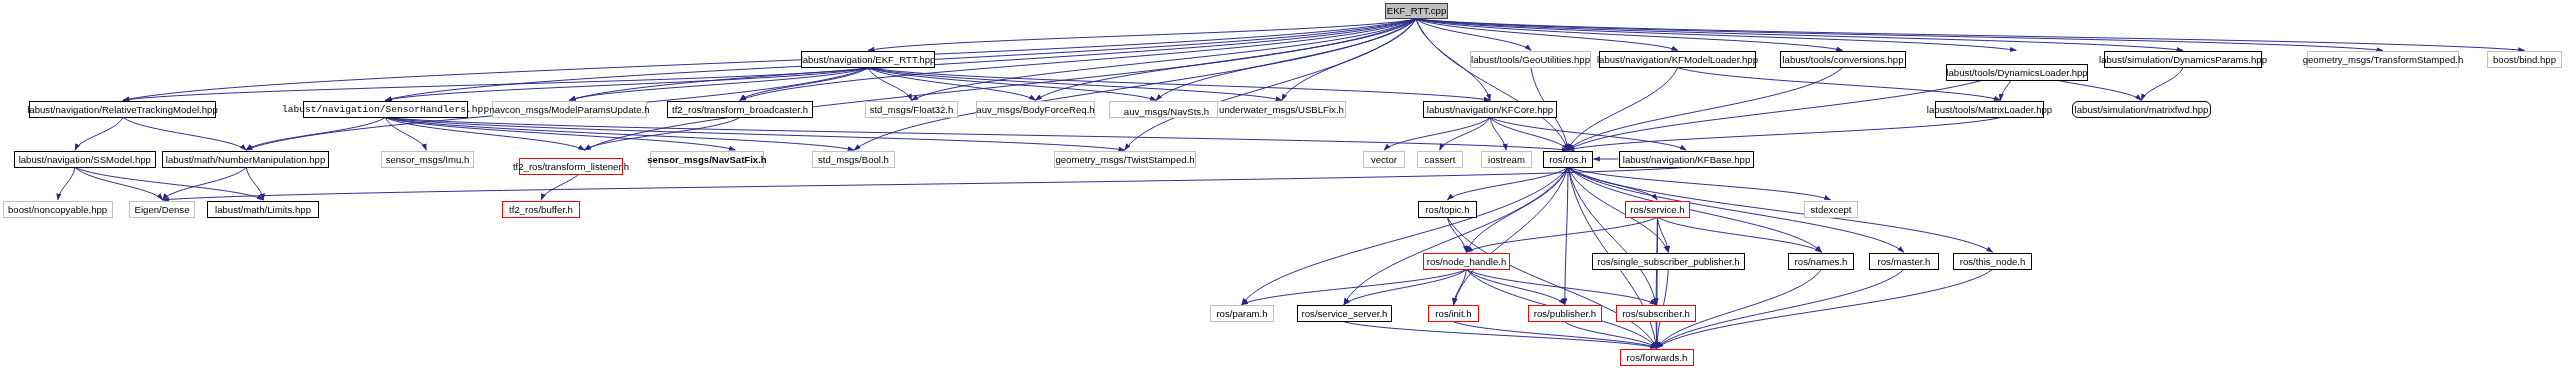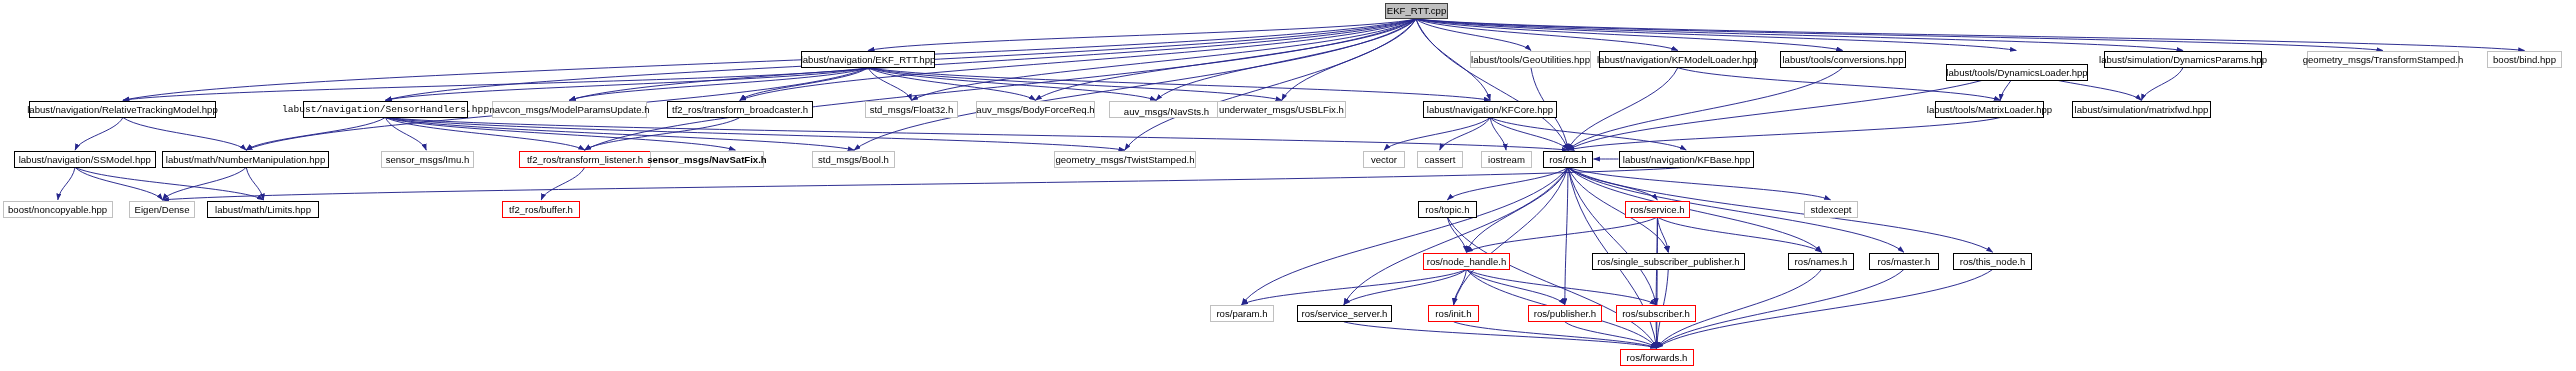--- a/index.html
+++ b/index.html
@@ -200,33 +200,33 @@
       </div>
       <div class="node gry" style="left: 1217px; top: 101px; width: 129px; height: 16.6px;">
         <span>underwater_msgs/USBLFix.h</span>
       </div>
       <div class="node blk" style="left: 1423px; top: 101px; width: 134px; height: 16.6px;">
         <span>labust/navigation/KFCore.hpp</span>
       </div>
       <div class="node blk" style="left: 1935px; top: 101px; width: 109px; height: 16.6px;">
         <span>labust/tools/MatrixLoader.hpp</span>
       </div>
-      <div class="node blk" style="left: 2072px; top: 101px; width: 139px; height: 16.6px;">
+      <div class="node blk" style="left: 2072px; top: 101px; width: 139px; height: 16.6px; border-radius: 6px;">
         <span>labust/simulation/matrixfwd.hpp</span>
       </div>
       <div class="node blk" style="left: 3.8px; top: 151px; width: 142px; height: 16.6px; margin-left: 10px;">
         <span>labust/navigation/SSModel.hpp</span>
       </div>
       <div class="node blk" style="left: 162px; top: 151px; width: 167px; height: 16.6px;">
         <span>labust/math/NumberManipulation.hpp</span>
       </div>
       <div class="node gry" style="left: 381px; top: 151px; width: 93px; height: 16.6px;">
         <span>sensor_msgs/Imu.h</span>
       </div>
-      <div class="node red" style="left: 519px; top: 151px; width: 132px; height: 16.6px;">
+      <div class="node red" style="left: 519px; top: 158px; width: 104px; height: 16.6px;">
         <span>tf2_ros/transform_listener.h</span>
       </div>
       <div class="node gry" style="left: 650px; top: 151px; width: 114px; height: 16.6px; font-weight: bold;">
         <span>sensor_msgs/NavSatFix.h</span>
       </div>
       <div class="node gry" style="left: 812px; top: 151px; width: 83px; height: 16.6px;">
         <span>std_msgs/Bool.h</span>
       </div>
       <div class="node gry" style="left: 1054px; top: 151px; width: 142px; height: 16.6px;">
         <span>geometry_msgs/TwistStamped.h</span>

